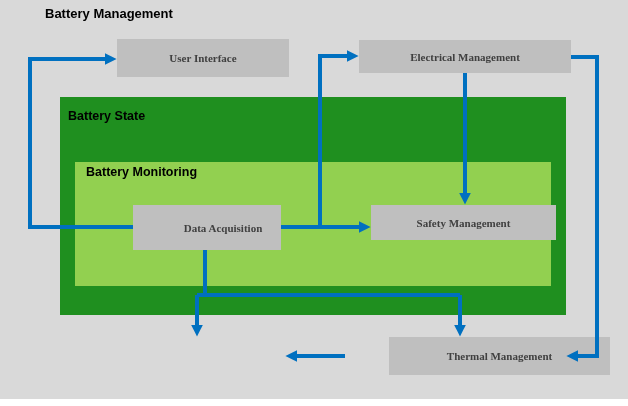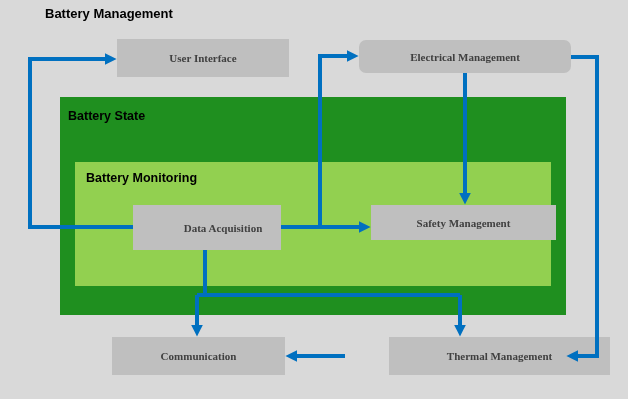--- a/index.html
+++ b/index.html
@@ -13,28 +13,28 @@
   .page-title { position:absolute; left:10px; top:6px; font-size:13px; font-weight:bold;
                 color:#000; z-index:5;padding-left:35px; }
 
   .region { position:absolute; }
   .region-battery-state { left:60px; top:97px; width:506px; height:218px;
         background:var(--dark-green,#1f8f1f); z-index:1; }
   .region-battery-monitoring { left:75px; top:162px; width:476px; height:124px;
         background:var(--light-green,#92d050); z-index:2; }
   .region-label { position:absolute; font-weight:bold; font-size:12.5px; }
   .label-battery-state { left:8px; top:12px; color:#000000; }
-  .label-battery-monitoring { left:11px; top:9px; color:#000000; }
+  .label-battery-monitoring { left:11px; top:3px; color:#000000; }
 
   .node { position:absolute; background:var(--box-gray,#bfbfbf);
           display:flex; align-items:center; justify-content:center;
           font-weight:bold; font-size:11px; color:#404040; z-index:3;
           text-align:center;font-family:Liberation Serif, serif; }
   .node-user-interface      { left:117px; top:39px;  width:172px; height:38px; }
-  .node-electrical          { left:359px; top:40px;  width:212px; height:33px;border-radius:7px; }
+  .node-electrical          { left:359px; top:40px;  width:212px; height:33px; }
   .node-data-acquisition    { left:133px; top:205px; width:148px; height:45px;padding-left:32px; }
   .node-safety              { left:371px; top:205px; width:185px; height:35px; }
   .node-communication       { left:112px; top:337px; width:173px; height:38px; }
   .node-thermal             { left:345px; top:337px; width:221px; height:38px;margin-left:44px; }
 
   svg.arrows { position:absolute; left:0; top:0; width:628px; height:406px;
                z-index:4; pointer-events:none; }
   .arrow { fill:none; stroke:var(--arrow-blue,#0070c0); stroke-width:4;
            stroke-linejoin:miter; }
   .arrowfill { fill:var(--arrow-blue,#0070c0); }
@@ -51,21 +51,20 @@
     <div class="region-label label-battery-state">Battery State</div>
   </div>
   <div class="region region-battery-monitoring">
     <div class="region-label label-battery-monitoring">Battery Monitoring</div>
   </div>
 
   <div class="node node-user-interface">User Interface</div>
   <div class="node node-electrical">Electrical Management</div>
   <div class="node node-data-acquisition">Data Acquisition</div>
   <div class="node node-safety">Safety Management</div>
-  <div class="node node-communication">Communication</div>
   <div class="node node-thermal">Thermal Management</div>
 
   <svg class="arrows" viewBox="0 0 628 406">
     <defs>
       <marker id="arrowhead" viewBox="0 0 10 10" refX="2" refY="5" markerWidth="3" markerHeight="3" orient="auto">
         <path d="M0,0 L10,5 L0,10 Z" class="arrowfill"></path>
       </marker>
     </defs>
 
     <path class="arrow" d="M133,227 L30,227 L30,59 L107,59" marker-end="url(#arrowhead)"></path>

